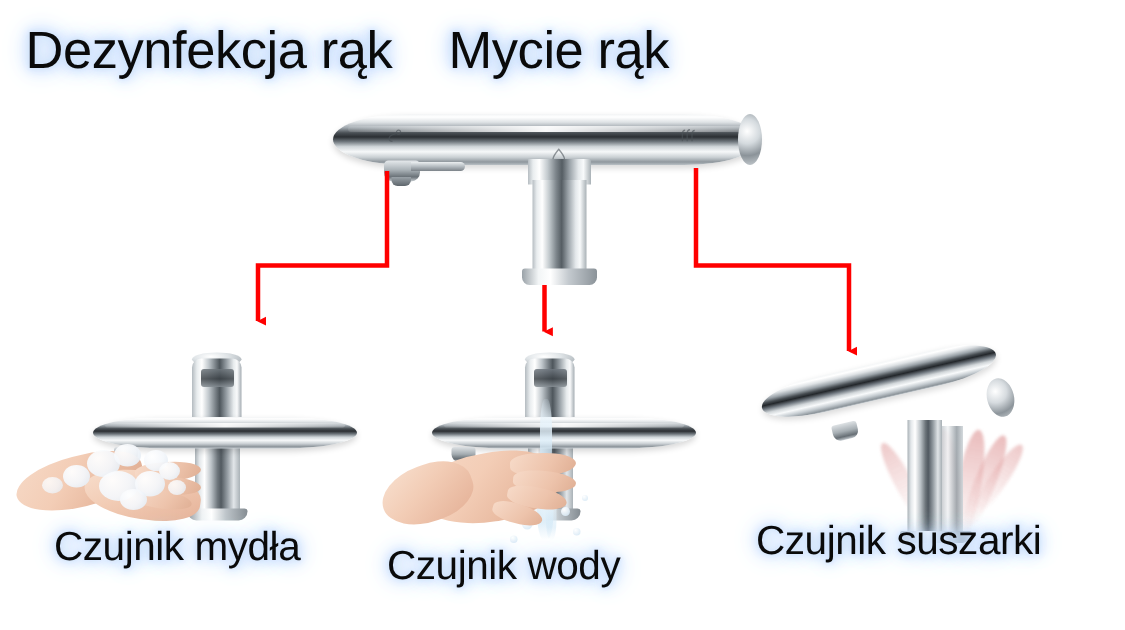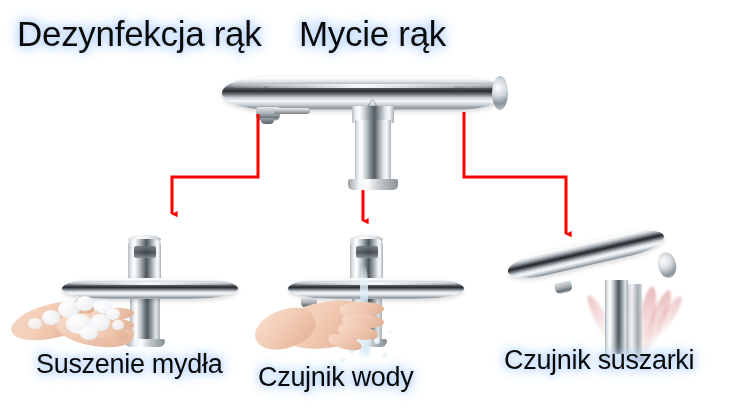--- a/index.html
+++ b/index.html
@@ -376,17 +376,17 @@
     <div class="airjet" style="left:160px;top:52px;width:12px;height:54px;transform:rotate(34deg);opacity:.8;"></div>
 
     <div id="dryer-bar"></div>
     <div id="dryer-bar-end"></div>
     <div id="dryer-nozzle"></div>
     <div id="dryer-col"></div>
     <div id="dryer-col2"></div>
     <div id="dryer-foot"></div>
   </div>
 
-  <div class="glowtext" id="label-soap">Suszenie mydła</div>
+  <div class="glowtext" id="label-soap">Czujnik mydła</div>
   <div class="glowtext" id="label-water">Czujnik wody</div>
   <div class="glowtext" id="label-dryer">Czujnik suszarki</div>
 
 </div>
 
 </body></html>

